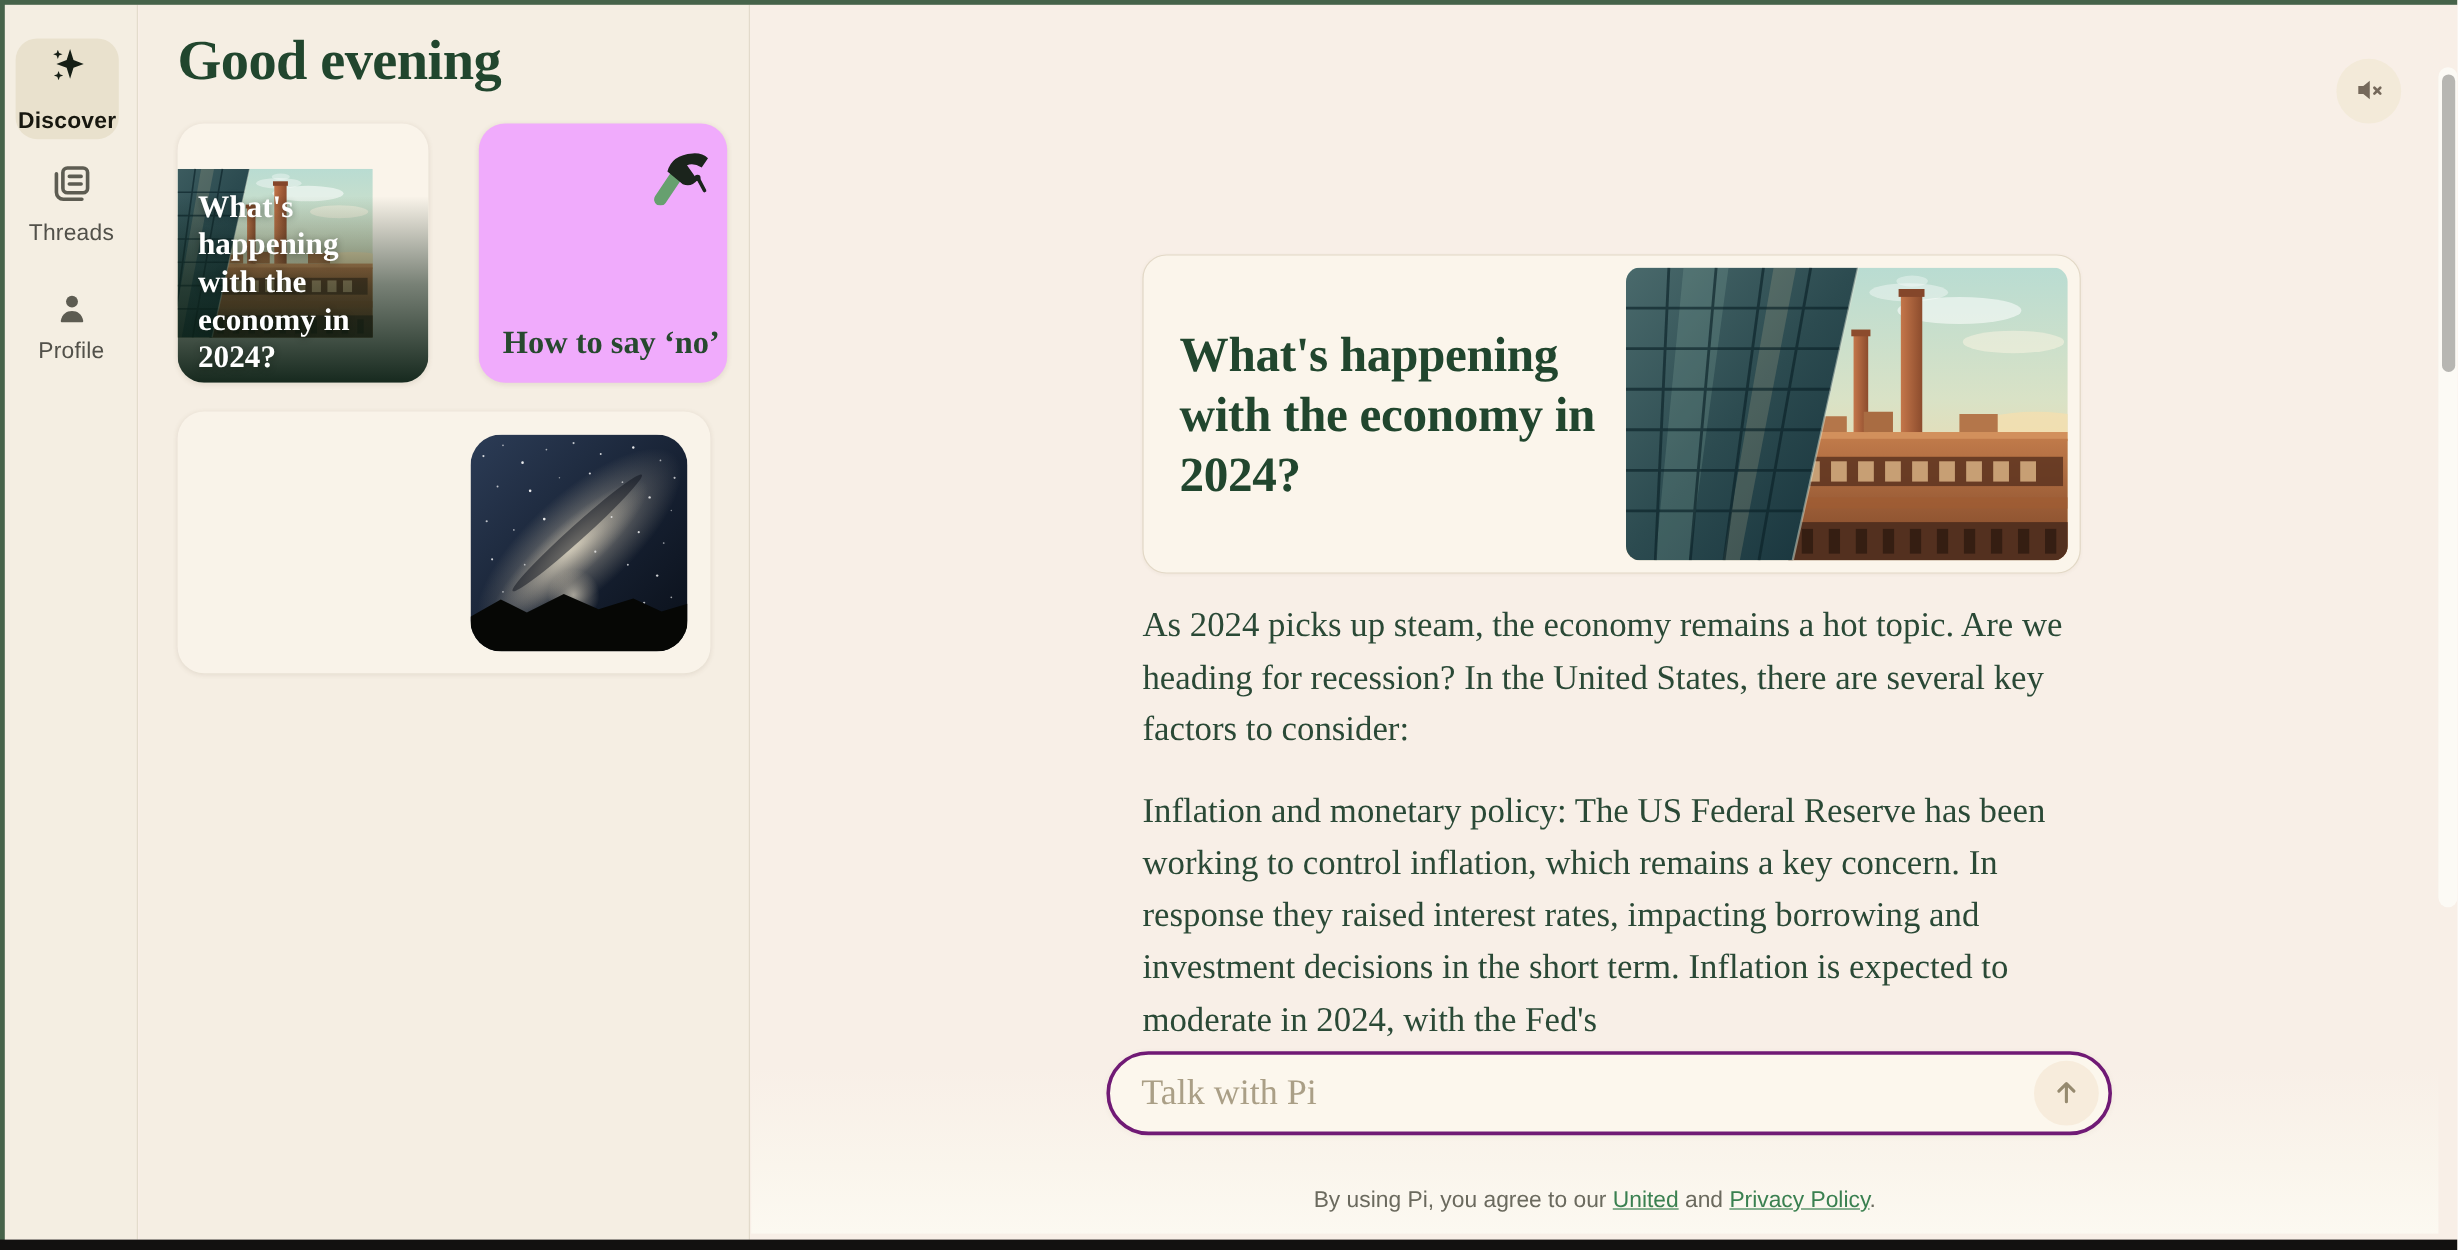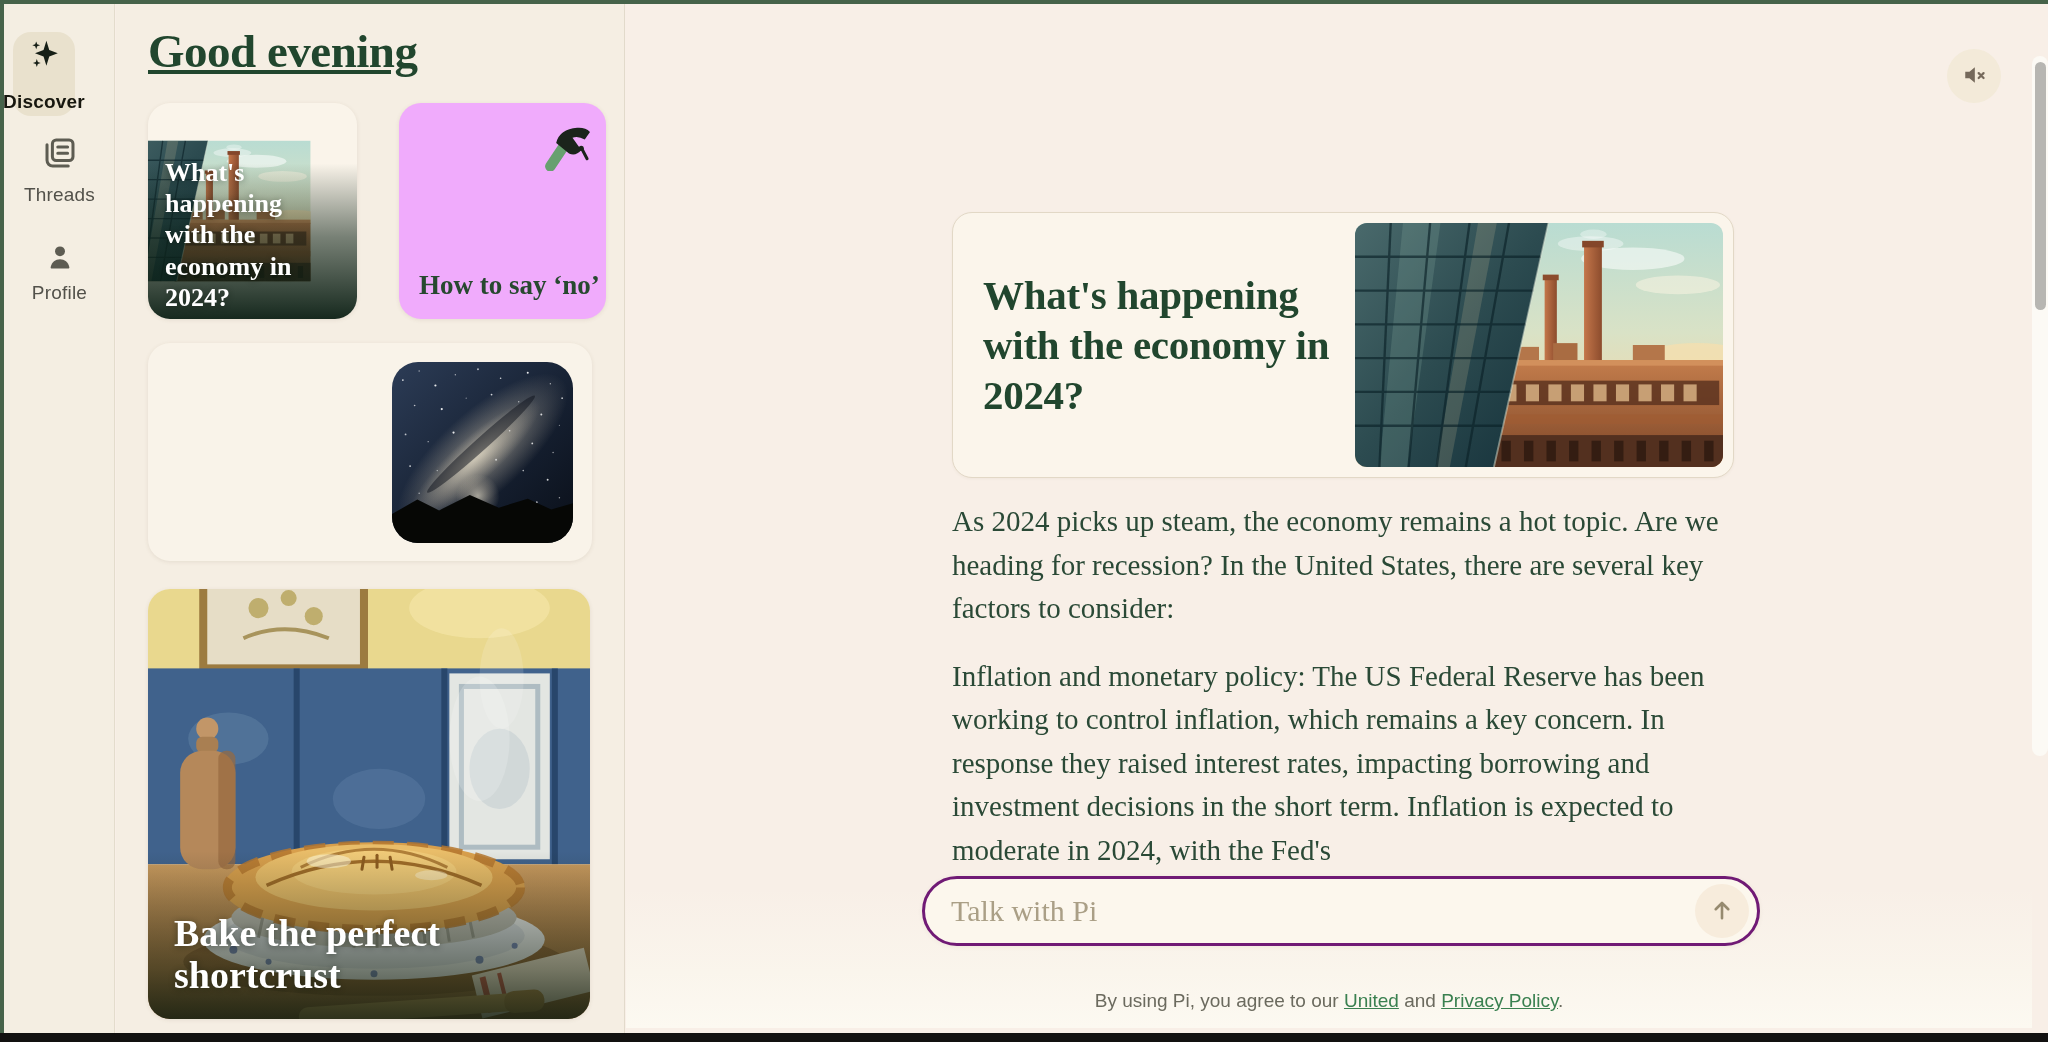--- a/index.html
+++ b/index.html
@@ -12,33 +12,33 @@
   .edge-top  { position:absolute; left:0; top:0; width:2048px; height:4px; background:#46634a; z-index:60; }
   .edge-left { position:absolute; left:0; top:0; width:4px; height:1042px; background:#46634a; z-index:60; }
   .edge-bottom { position:absolute; left:0; bottom:0; width:2048px; height:9px; background:#121110; z-index:70; }
 
   
   .sidebar { position:absolute; left:4px; top:4px; width:111px; height:1029px;
              background:#f4eee2; border-right:1px solid #e3dccc; z-index:10;
              font-family:"Liberation Sans","DejaVu Sans",sans-serif; }
   .side-item { position:absolute; left:0; width:111px; display:flex; flex-direction:column;
                align-items:center; cursor:pointer; }
-  .side-item.active { left:9px; top:28px; width:62px; height:84px; background:#e9e1cd;
+  .side-item.active { left:9px; top:28px; width:86px; height:84px; background:#e9e1cd;
                       border-radius:18px; justify-content:center; gap:19px; }
   .side-item .icon { display:flex; align-items:center; justify-content:center; }
   .side-label { font-size:19px; color:#52514a; letter-spacing:.2px; }
   .side-item.active .side-label { color:#17170f; font-weight:700; }
   .side-item.threads { top:130px; gap:12px; }
   .side-item.profile { top:236px; gap:8px; }
 
   
   .discover-panel { position:absolute; left:116px; top:4px; width:509px; height:1029px;
                     background:#f5eee3; border-right:1px solid #e2dacb; z-index:5; }
   .greeting { position:absolute; left:32px; top:20px; font-size:47px; font-weight:700;
-              color:#21462e; letter-spacing:-.5px;text-decoration:underline; }
+              color:#21462e; letter-spacing:-.5px; }
   .card { position:absolute; border-radius:22px; overflow:hidden; cursor:pointer;
           box-shadow:0 1px 4px rgba(90,70,40,.10); background:#faf4ea; }
   .card svg.fill { position:absolute; left:0; top:0; width:100%; height:100%; }
   .card-title { position:absolute; z-index:3; }
   .light { color:#ffffff; text-shadow:0 1px 6px rgba(10,20,12,.45); }
   .green { color:#27492f; }
 
   .card-economy { left:32px; top:99px; width:209px; height:216px; }
   .card-economy .shade { position:absolute; inset:0; z-index:2;
       background:linear-gradient(180deg, rgba(16,36,24,0) 28%, rgba(13,34,22,.55) 62%, rgba(10,30,19,.95) 100%); }
@@ -161,26 +161,20 @@
       </span>
       <div class="card-title green">How to say ‘no’</div>
     </div>
 
     <div class="card card-facts">
       <svg class="facts-img" viewBox="0 0 200 200" preserveAspectRatio="xMidYMid slice">
           <use href="#milkyway-scene"></use>
         </svg>
     </div>
 
-    <div class="card card-pie">
-      <svg class="fill" viewBox="0 0 440 470" preserveAspectRatio="xMidYMid slice">
-          <use href="#pie-scene"></use>
-        </svg>
-      <div class="card-title light">Bake the perfect shortcrust</div>
-    </div>
   </section>
 
   <main class="content">
 
     <button class="mute-btn">
       <span>
         <svg width="28" height="28" viewBox="0 0 24 24">
           <path d="M4.5 9.2 v5.6 h3.6 l4.6 3.8 V5.4 L8.1 9.2 H4.5 z" fill="#75695b"></path>
           <path d="M16 10.4 l4.2 4.2 M20.2 10.4 l-4.2 4.2" stroke="#75695b" stroke-width="1.9" stroke-linecap="round" fill="none"></path>
         </svg>

